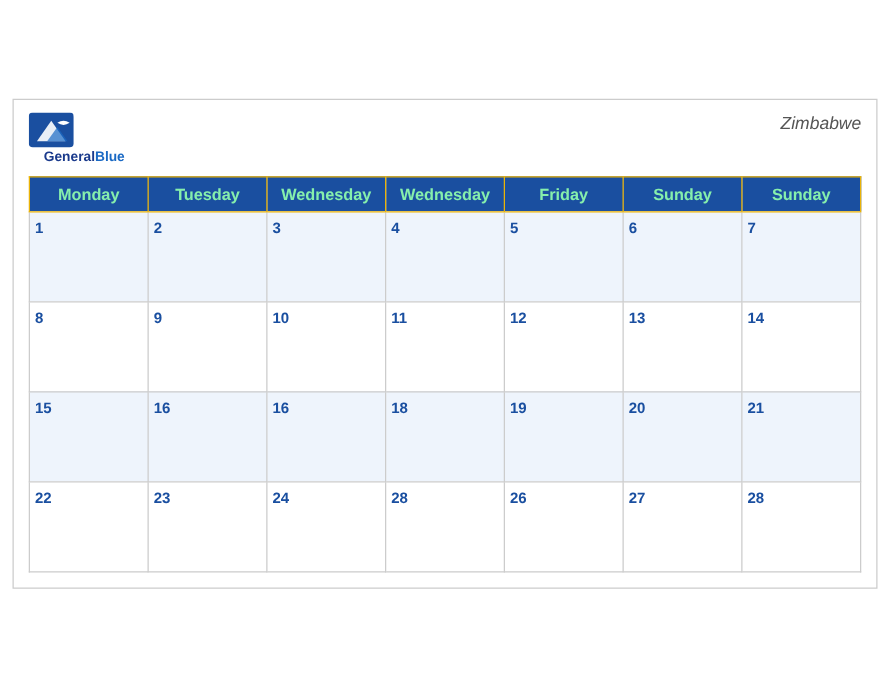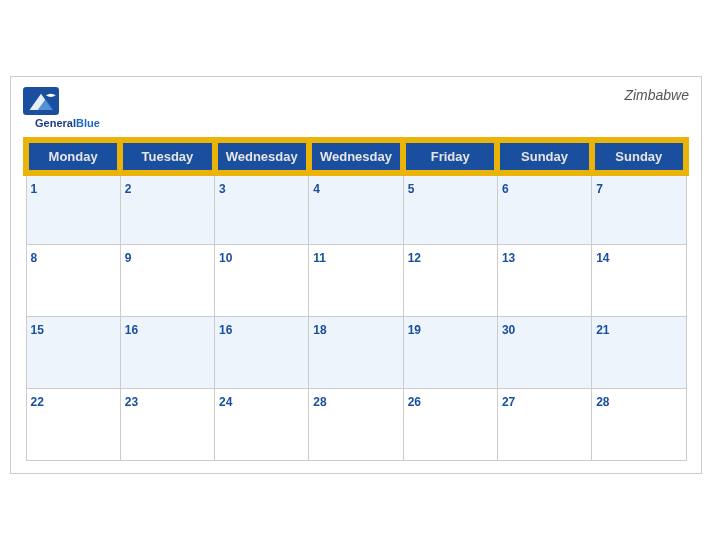--- a/index.html
+++ b/index.html
@@ -47,25 +47,25 @@
       text-align: right;
       min-width: 80px;
       font-style: italic;
     }
     .calendar-grid {
       width: 100%;
       border-collapse: collapse;
     }
     .calendar-grid th {
       background-color: #1a4fa0;
-      color: #e5e5e5;
+      color: #86efac;
       font-size: 13px;
       font-weight: bold;
       padding: 6px 4px;
-      border: 6px solid #eab308;
+      border: 1px solid #eab308;
     }
     .calendar-grid td {
       border: 1px solid #ccc;
       vertical-align: top;
       height: 72px;
       width: calc(100% / 7);
       padding: 3px 4px;
     }
     .day-number {
       font-size: 12px;
@@ -133,21 +133,21 @@
           <td><span class="day-number">12</span></td>
           <td><span class="day-number">13</span></td>
           <td><span class="day-number">14</span></td>
         </tr>
         <tr>
           <td><span class="day-number">15</span></td>
           <td><span class="day-number">16</span></td>
           <td><span class="day-number">16</span></td>
           <td><span class="day-number">18</span></td>
           <td><span class="day-number">19</span></td>
-          <td><span class="day-number">30</span></td>
+          <td><span class="day-number">20</span></td>
           <td><span class="day-number">21</span></td>
         </tr>
         <tr>
           <td><span class="day-number">22</span></td>
           <td><span class="day-number">23</span></td>
           <td><span class="day-number">24</span></td>
           <td><span class="day-number">28</span></td>
           <td><span class="day-number">26</span></td>
           <td><span class="day-number">27</span></td>
           <td><span class="day-number">28</span></td>

